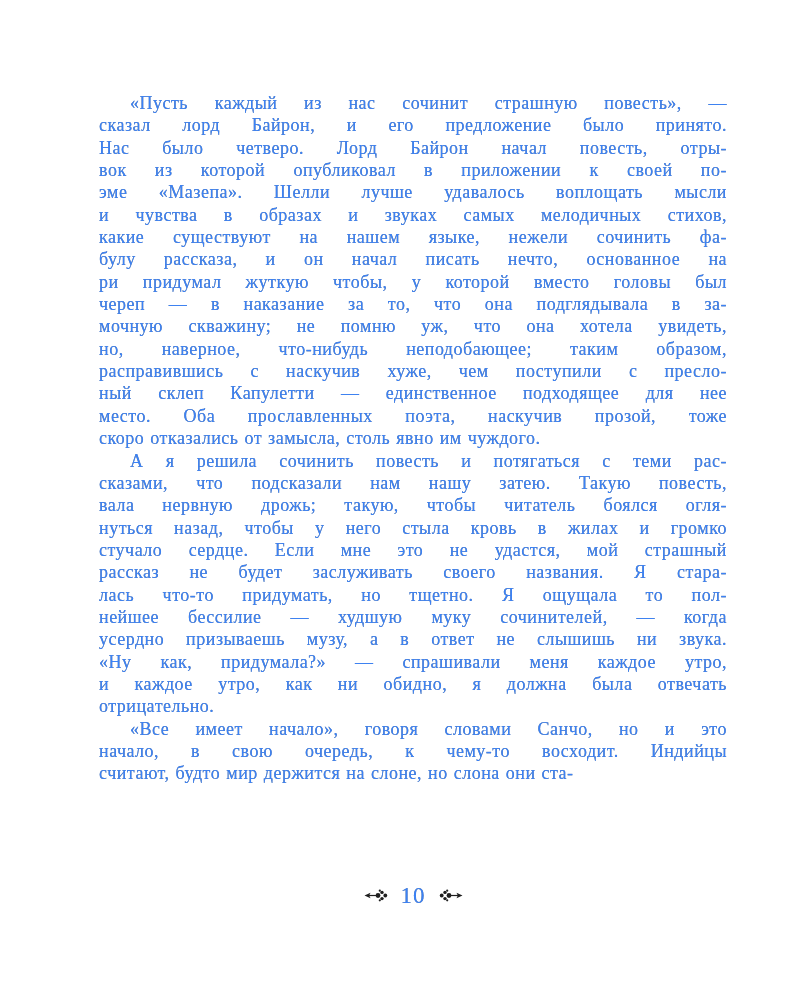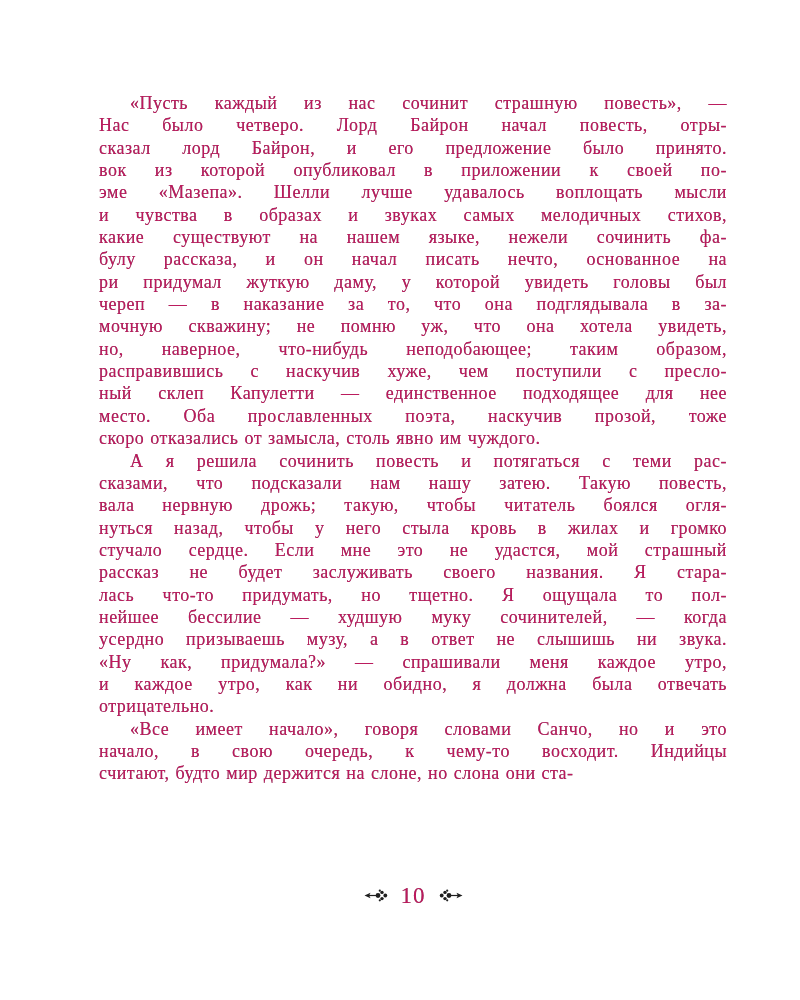--- a/index.html
+++ b/index.html
@@ -6,21 +6,21 @@
     margin: 0;
     padding: 0;
     background: #ffffff;
   }
   .page {
     position: relative;
     width: 800px;
     height: 1000px;
     background: #ffffff;
     font-family: "Liberation Serif", "DejaVu Serif", serif;
-    color: #be185d;
+    color: #3b82f6;
     overflow: hidden;
   }
   .text-block {
     position: absolute;
     left: 99px;
     top: 92px;
     width: 628px;
   }
   .line {
     font-size: 18px;
@@ -57,28 +57,28 @@
   .orn svg { display: block; }
   .orn.flip svg { transform: scaleX(-1); }
 </style>
 </head>
 <body>
 
 <div class="page">
 
   <div class="text-block">
       <div class="line indent">«Пусть каждый из нас сочинит страшную повесть», —</div>
+      <div class="line">сказал лорд Байрон, и его предложение было принято.</div>
       <div class="line">Нас было четверо. Лорд Байрон начал повесть, отры-</div>
-      <div class="line">сказал лорд Байрон, и его предложение было принято.</div>
       <div class="line">вок из которой опубликовал в приложении к своей по-</div>
       <div class="line">эме «Мазепа». Шелли лучше удавалось воплощать мысли</div>
       <div class="line">и чувства в образах и звуках самых мелодичных стихов,</div>
       <div class="line">какие существуют на нашем языке, нежели сочинить фа-</div>
       <div class="line">булу рассказа, и он начал писать нечто, основанное на</div>
-      <div class="line">ри придумал жуткую даму, у которой увидеть головы был</div>
+      <div class="line">ри придумал жуткую чтобы, у которой вместо головы был</div>
       <div class="line">череп — в наказание за то, что она подглядывала в за-</div>
       <div class="line">мочную скважину; не помню уж, что она хотела увидеть,</div>
       <div class="line">но, наверное, что-нибудь неподобающее; таким образом,</div>
       <div class="line">расправившись с наскучив хуже, чем поступили с пресло-</div>
       <div class="line">ный склеп Капулетти — единственное подходящее для нее</div>
       <div class="line">место. Оба прославленных поэта, наскучив прозой, тоже</div>
       <div class="line last">скоро отказались от замысла, столь явно им чуждого.</div>
       <div class="line indent">А я решила сочинить повесть и потягаться с теми рас-</div>
       <div class="line">сказами, что подсказали нам нашу затею. Такую повесть,</div>
       <div class="line">вала нервную дрожь; такую, чтобы читатель боялся огля-</div>

